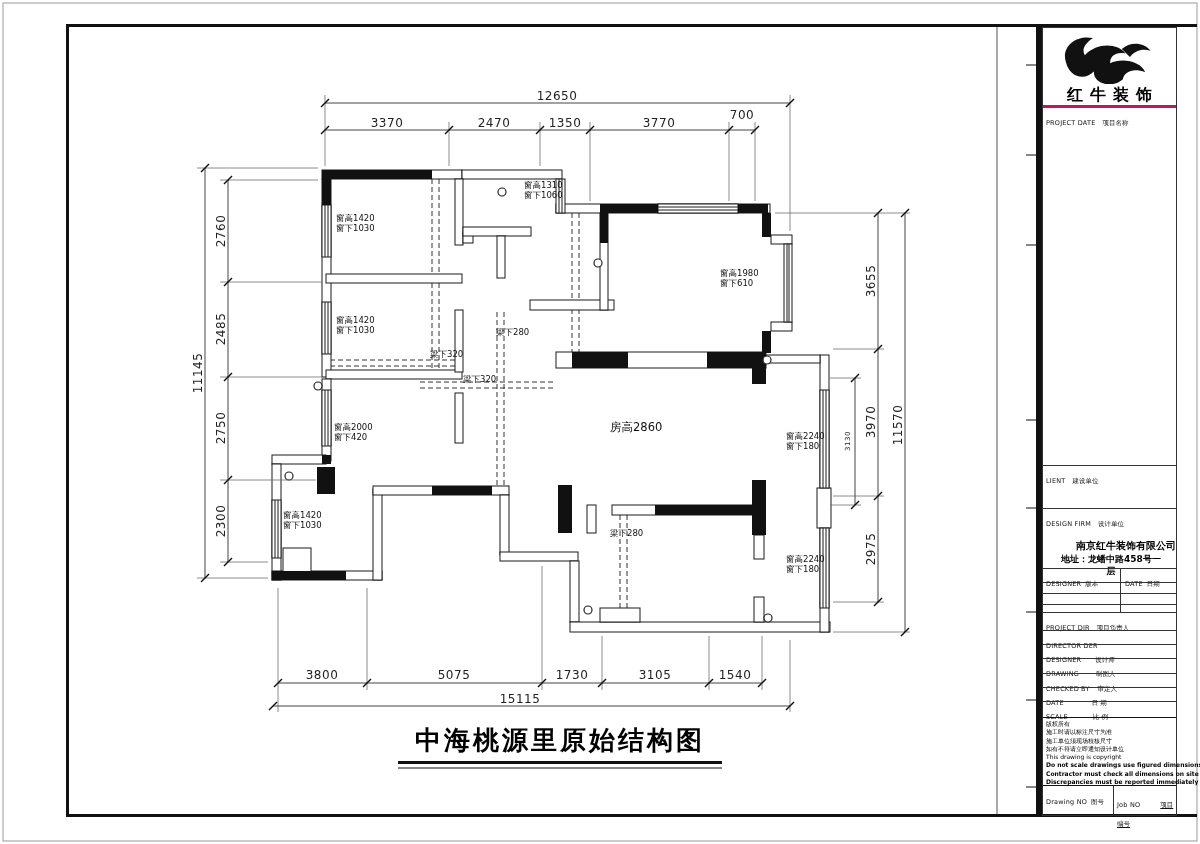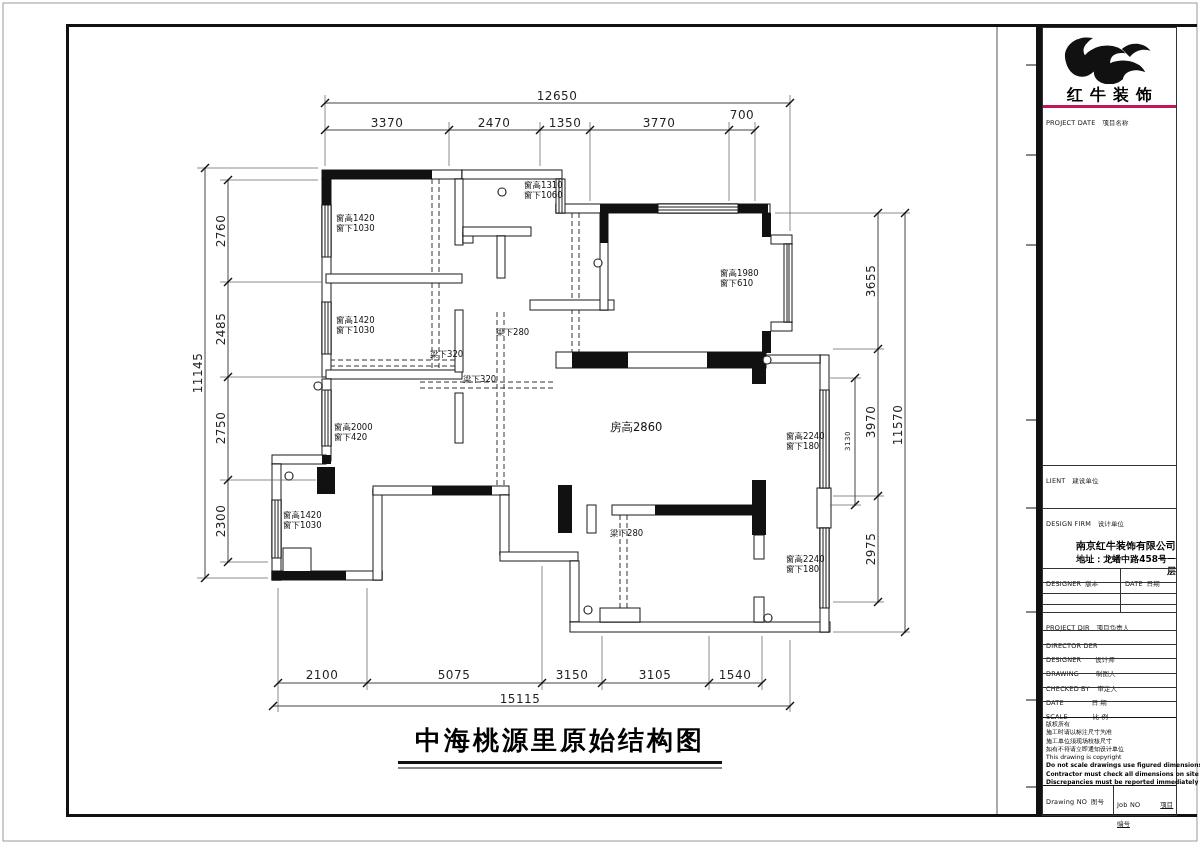--- a/index.html
+++ b/index.html
@@ -18,21 +18,21 @@
       border:1px solid #333;background:transparent;box-sizing:border-box;}
   .tb-row{position:absolute;left:0;width:100%;box-sizing:border-box;}
   .bt{border-top:1px solid #333;}
   .tb-en{font-size:6.5px;letter-spacing:.2px;}
   .tb-zh{font-size:6.5px;margin-left:7px;}
   .tb-pad{padding:2px 0 0 3px;}
   .logo-box{position:absolute;left:0;top:0;width:100%;height:80px;border-bottom:3px solid #be185d;box-sizing:border-box;}
   .logo-text{position:absolute;left:0;top:57px;width:100%;text-align:center;
       font-size:16px;font-weight:700;letter-spacing:7px;text-indent:7px;color:#000;}
   .firm-name{margin-top:9px;text-align:right;font-size:10px;font-weight:700;color:#000;}
-  .firm-addr{text-align:right;font-size:9px;font-weight:700;color:#000;line-height:12px;}
+  .firm-addr{text-align:center;font-size:9px;font-weight:700;color:#000;line-height:12px;}
   .rev-div{position:absolute;left:77px;top:0;height:100%;border-left:1px solid #333;}
   .rev-line{position:absolute;left:0;width:100%;border-top:1px solid #333;}
   .rev-date{position:absolute;left:82px;top:2px;}
   .notes-box{border-top:1.5px solid #111;border-bottom:1.5px solid #111;padding:2px 0 0 3px;}
   .note-line{font-size:6px;line-height:8.3px;color:#000;white-space:nowrap;}
   .note-line.bold{font-weight:700;transform:scaleY(1.05);}
   .num-div{position:absolute;left:70px;top:0;height:100%;border-left:1px solid #333;}
   .jobno{position:absolute;left:74px;top:6px;}
 </style>
 </head>
@@ -270,23 +270,23 @@
 <div class="lbl v" style="left:221px;top:329px;">2485</div>
 <div class="lbl v" style="left:221px;top:428px;">2750</div>
 <div class="lbl v" style="left:221px;top:521px;">2300</div>
 
 <div class="lbl v" style="left:871px;top:281px;">3655</div>
 <div class="lbl v" style="left:871px;top:422px;">3970</div>
 <div class="lbl v" style="left:871px;top:549px;">2975</div>
 <div class="lbl v" style="left:898px;top:425px;">11570</div>
 <div class="lbl v tiny" style="left:848px;top:441px;">3130</div>
 
-<div class="lbl" style="left:322px;top:675px;">2100</div>
+<div class="lbl" style="left:322px;top:675px;">3800</div>
 <div class="lbl" style="left:454px;top:675px;">5075</div>
-<div class="lbl" style="left:572px;top:675px;">3150</div>
+<div class="lbl" style="left:572px;top:675px;">1730</div>
 <div class="lbl" style="left:655px;top:675px;">3105</div>
 <div class="lbl" style="left:735px;top:675px;">1540</div>
 <div class="lbl" style="left:520px;top:699px;">15115</div>
 
 <div class="anno" style="left:336px;top:213px;">
   <div>窗高1420</div>
       <div>窗下1030</div>
 </div>
 <div class="anno" style="left:524px;top:180px;">
   <div>窗高1310</div>

